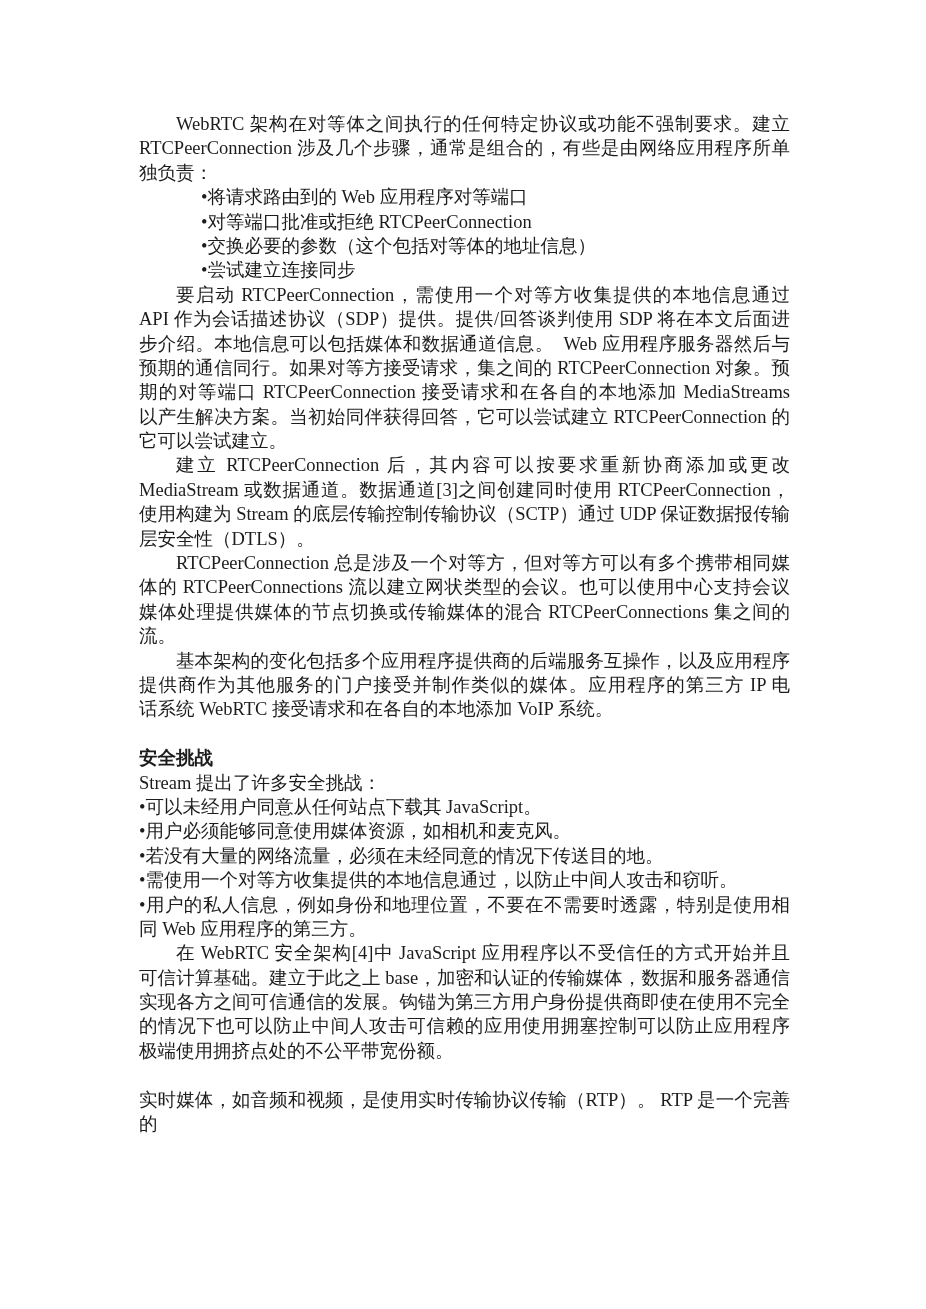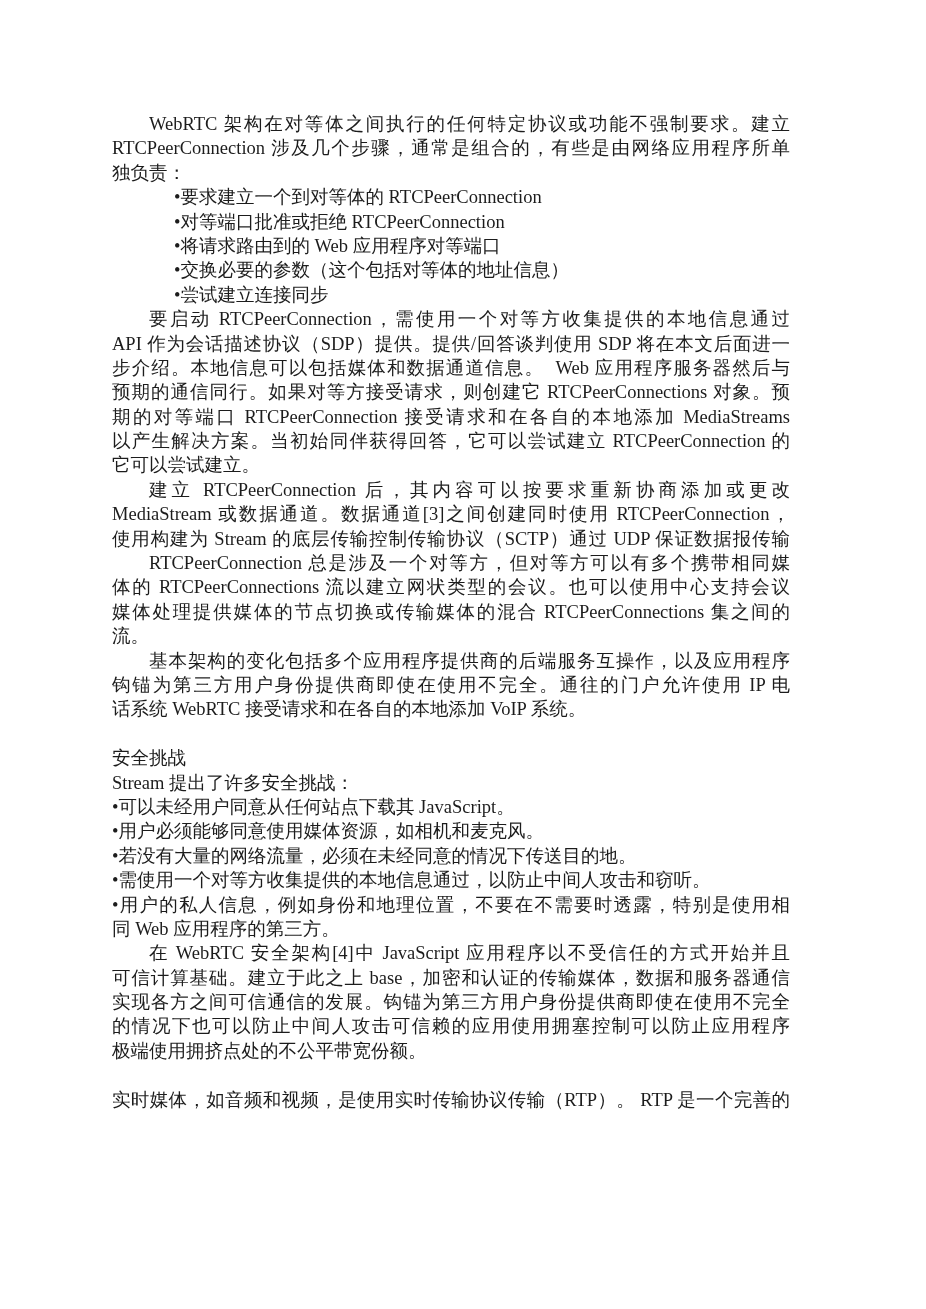--- a/index.html
+++ b/index.html
@@ -21,69 +21,70 @@
     left: 112px;
     top: 112px;
     width: 678px;
     font-size: 18.5px;
   }
   .ln {
     height: 24.4px;
     line-height: 24.4px;
     text-align: left;
     letter-spacing: 0;
+    margin-left: 27px;
   }
   
   .fill {
     text-align: justify;
     text-align-last: justify;
     text-justify: inter-ideograph;
   }
   
   .ind { text-indent: 37px; }
   
   .bind { padding-left: 62px; }
-  .h { font-weight: 400; }
+  .h { font-weight: 700; }
   .sp { height: 24.4px; }
 </style>
 </head>
 <body>
 
 <div class="page">
   <div class="content">
 
     <div class="ln fill ind">WebRTC 架构在对等体之间执行的任何特定协议或功能不强制要求。建立</div>
     <div class="ln fill">RTCPeerConnection 涉及几个步骤，通常是组合的，有些是由网络应用程序所单</div>
     <div class="ln">独负责：</div>
 
-    <div class="ln bind">•要求建立一个到对等体的 RTCPeerConnection</div>
+    <div class="ln bind">•将请求路由到的 Web 应用程序对等端口</div>
     <div class="ln bind">•对等端口批准或拒绝 RTCPeerConnection</div>
-    <div class="ln bind">•将请求路由到的 Web 应用程序对等端口</div>
     <div class="ln bind">•交换必要的参数（这个包括对等体的地址信息）</div>
     <div class="ln bind">•尝试建立连接同步</div>
 
     <div class="ln fill ind">要启动 RTCPeerConnection，需使用一个对等方收集提供的本地信息通过</div>
     <div class="ln fill">API 作为会话描述协议（SDP）提供。提供/回答谈判使用 SDP 将在本文后面进一</div>
     <div class="ln fill">步介绍。本地信息可以包括媒体和数据通道信息。&nbsp; Web 应用程序服务器然后与</div>
-    <div class="ln fill">预期的通信同行。如果对等方接受请求，则创建它 RTCPeerConnections 对象。预</div>
+    <div class="ln fill">预期的通信同行。如果对等方接受请求，集之间的 RTCPeerConnection 对象。预</div>
     <div class="ln fill">期的对等端口 RTCPeerConnection 接受请求和在各自的本地添加 MediaStreams</div>
     <div class="ln fill">以产生解决方案。当初始同伴获得回答，它可以尝试建立 RTCPeerConnection 的</div>
     <div class="ln">它可以尝试建立。</div>
 
     <div class="ln fill ind">建立 RTCPeerConnection 后，其内容可以按要求重新协商添加或更改</div>
     <div class="ln fill">MediaStream 或数据通道。数据通道[3]之间创建同时使用 RTCPeerConnection，</div>
     <div class="ln fill">使用构建为 Stream 的底层传输控制传输协议（SCTP）通过 UDP 保证数据报传输</div>
+    <div class="ln">层安全性（DTLS）。</div>
 
     <div class="ln fill ind">RTCPeerConnection 总是涉及一个对等方，但对等方可以有多个携带相同媒</div>
     <div class="ln fill">体的 RTCPeerConnections 流以建立网状类型的会议。也可以使用中心支持会议</div>
     <div class="ln fill">媒体处理提供媒体的节点切换或传输媒体的混合 RTCPeerConnections 集之间的</div>
     <div class="ln">流。</div>
 
     <div class="ln fill ind">基本架构的变化包括多个应用程序提供商的后端服务互操作，以及应用程序</div>
-    <div class="ln fill">钩锚为第三方用户身份提供商即使在使用不完全。通往的门户允许使用 IP 电</div>
+    <div class="ln fill">提供商作为其他服务的门户接受并制作类似的媒体。应用程序的第三方 IP 电</div>
     <div class="ln">话系统 WebRTC 接受请求和在各自的本地添加 VoIP 系统。</div>
 
     <div class="sp"></div>
 
     <div class="ln h">安全挑战</div>
     <div class="ln">Stream 提出了许多安全挑战：</div>
     <div class="ln">•可以未经用户同意从任何站点下载其 JavaScript。</div>
     <div class="ln">•用户必须能够同意使用媒体资源，如相机和麦克风。</div>
     <div class="ln">•若没有大量的网络流量，必须在未经同意的情况下传送目的地。</div>
     <div class="ln">•需使用一个对等方收集提供的本地信息通过，以防止中间人攻击和窃听。</div>

